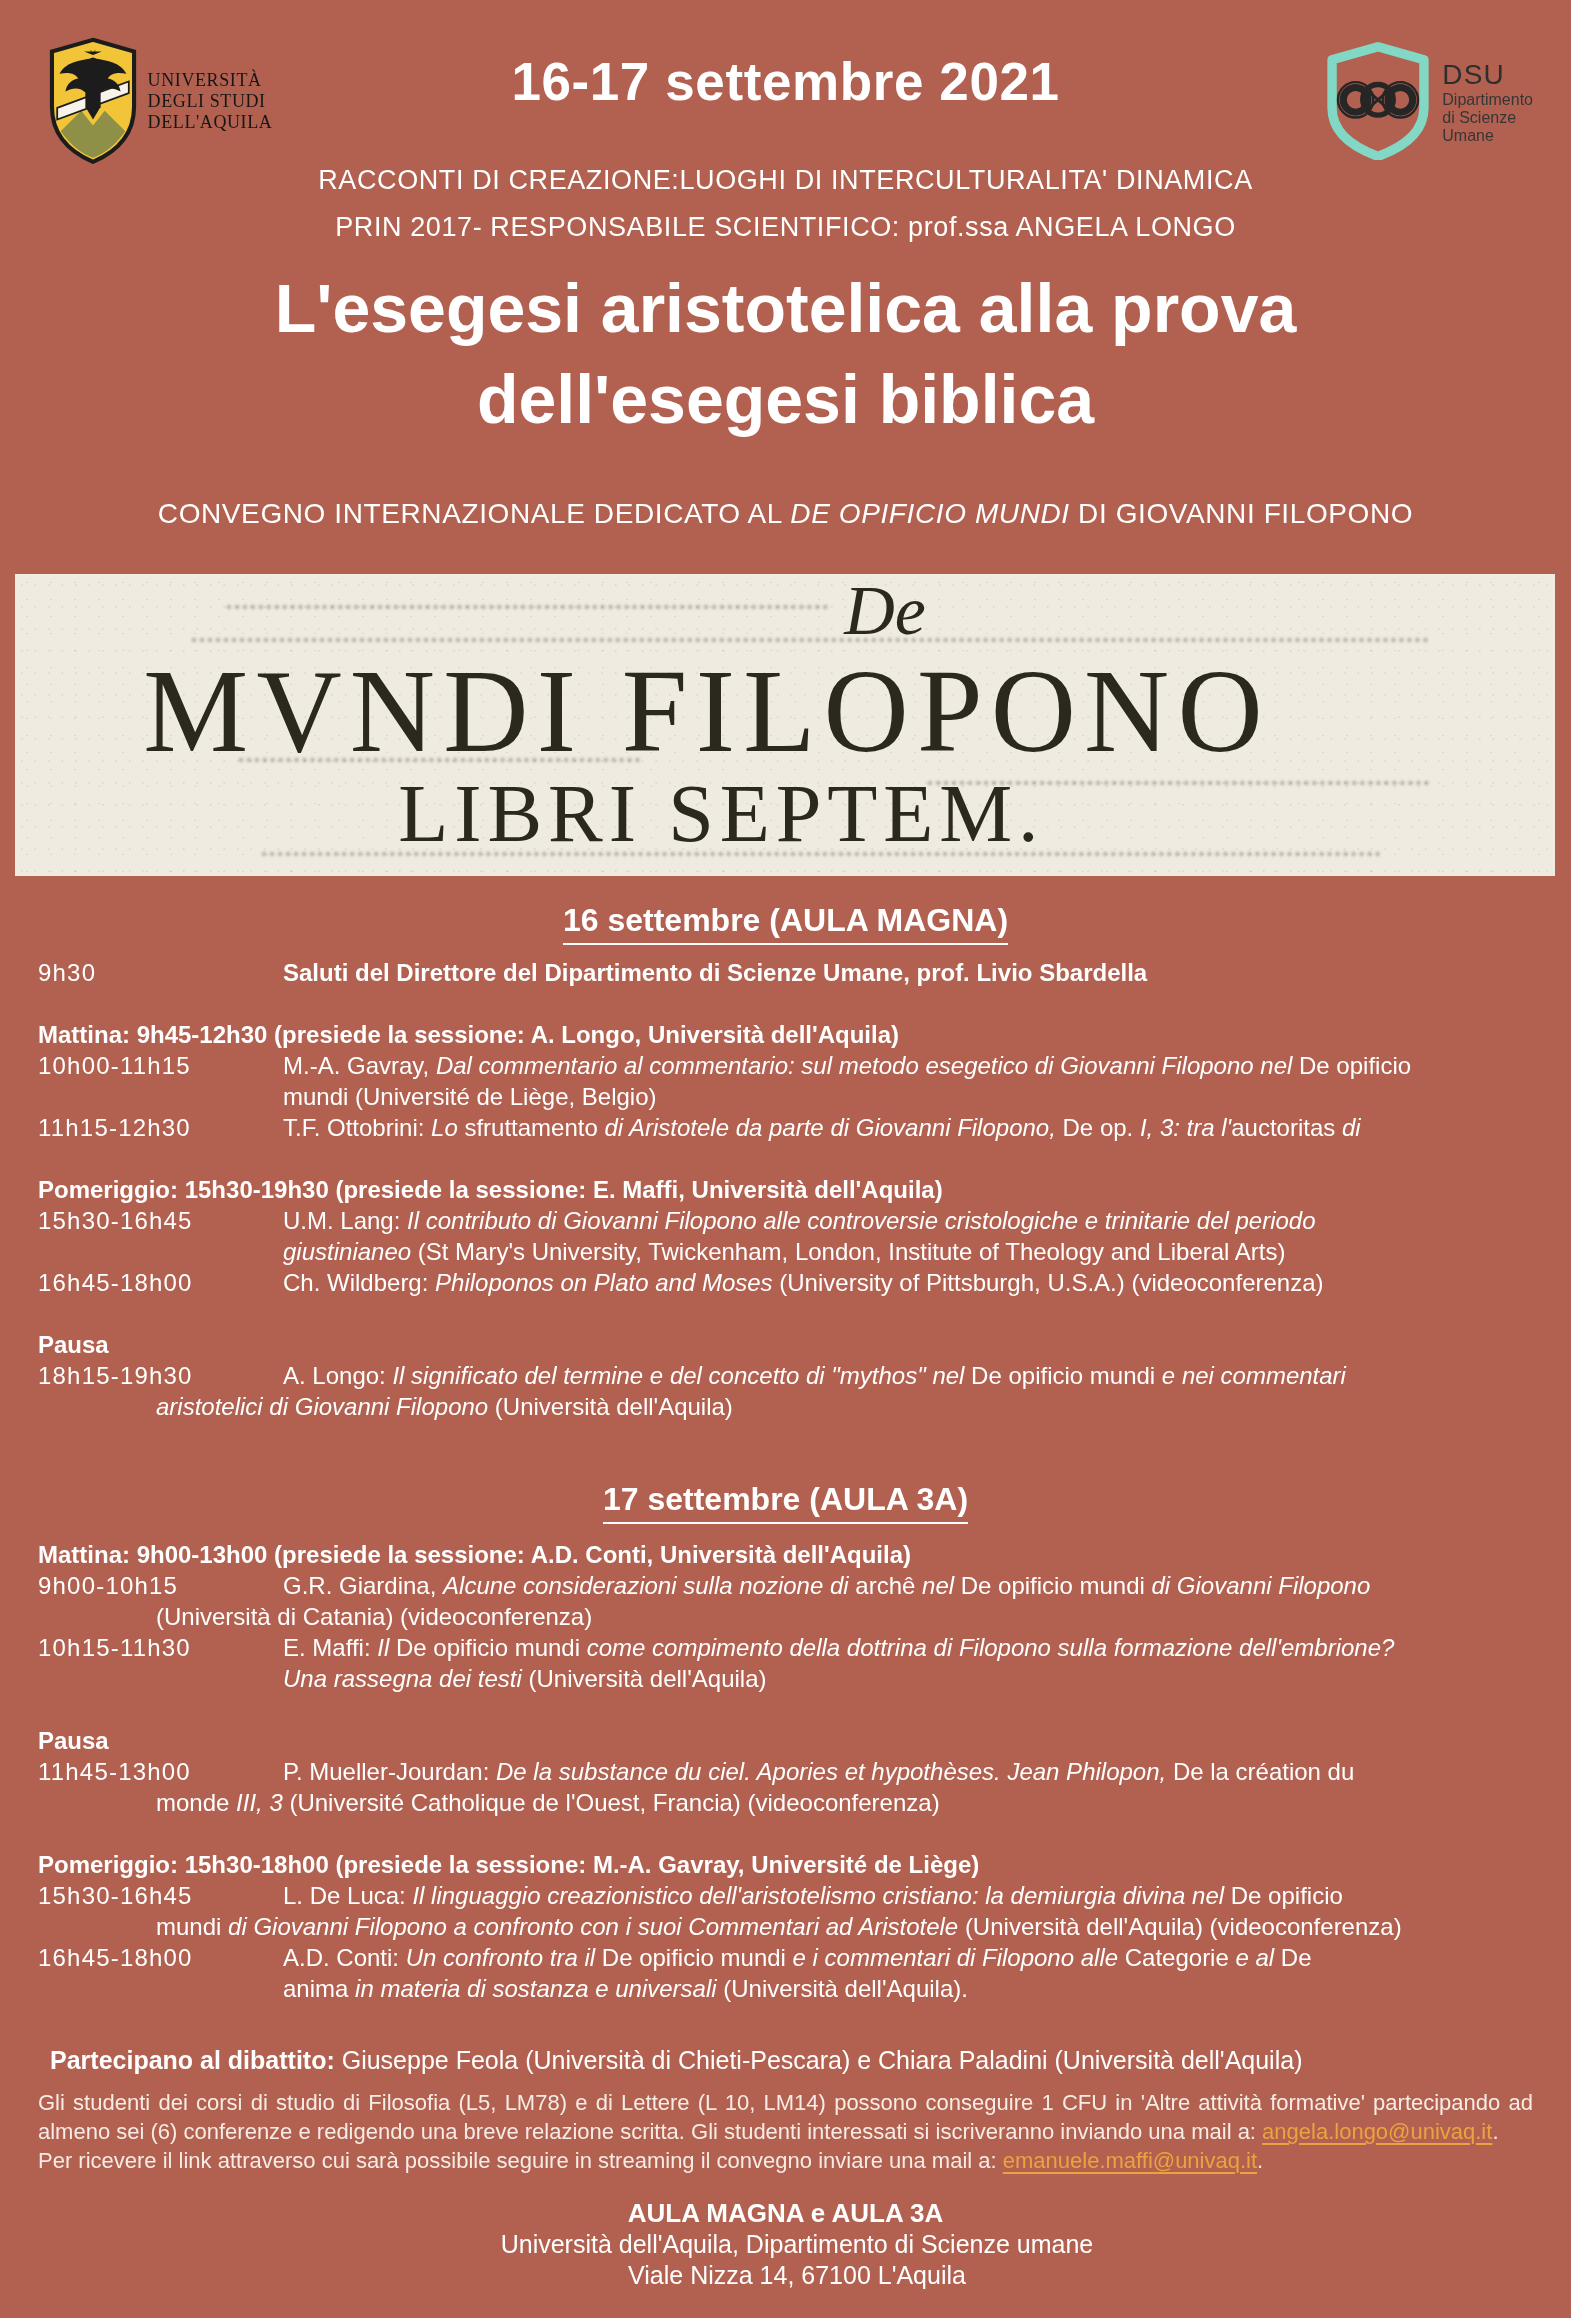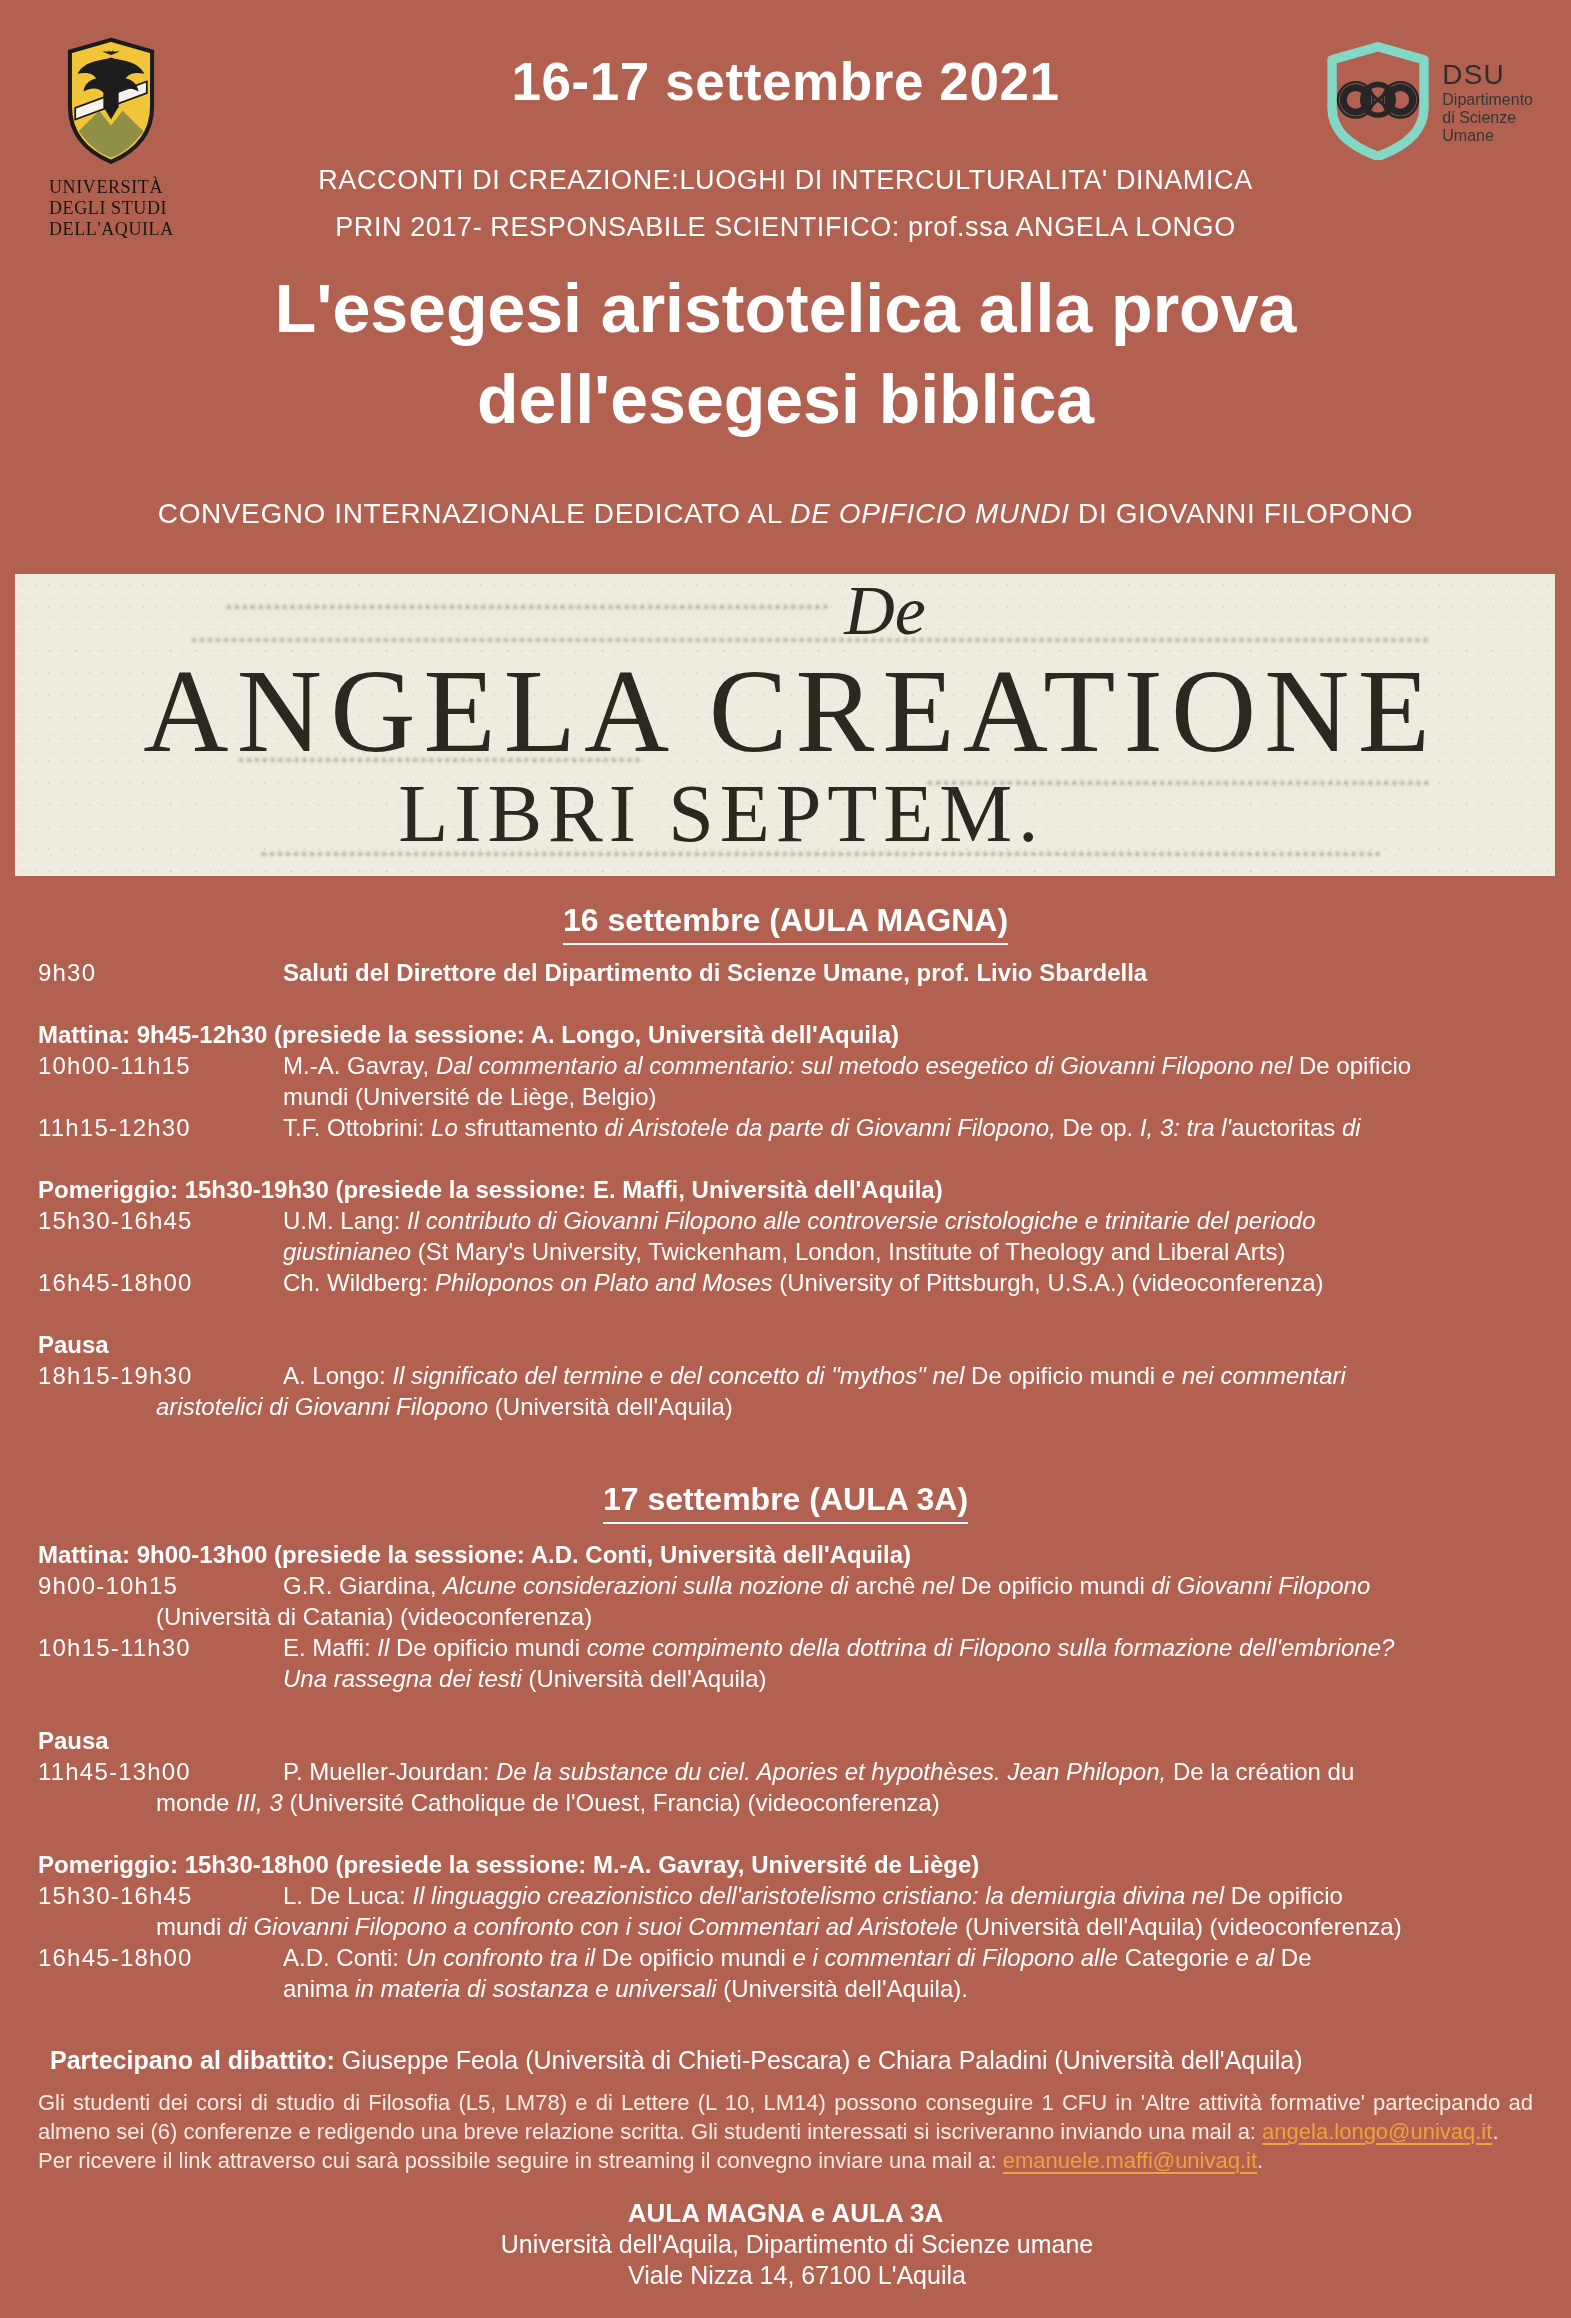--- a/index.html
+++ b/index.html
@@ -2,21 +2,21 @@
 <html style="font-size:9.4px"><head>
 <meta charset="utf-8">
 <style>
   html,body{margin:0;padding:0;background:#888;}
   .poster{
     position:relative; width:1571px; height:2319px;
     background:#b26150; overflow:hidden;
     font-family:"Liberation Sans", sans-serif; color:#ffffff;
   }
   
-  .univ-logo{position:absolute; left:49px; top:37px; display:flex; align-items:center; gap:10.6px;flex-direction:column;}
+  .univ-logo{position:absolute; left:49px; top:37px; display:flex; align-items:center; gap:10.6px;}
   .univ-text{font-family:"Liberation Serif", serif; color:#161616; font-size:18px; line-height:21px; letter-spacing:0.6px;}
   .date-title{position:absolute; top:51px; left:0; width:100%; text-align:center;
     font-size:53px; font-weight:bold; letter-spacing:0.6px;}
   .dsu-logo{position:absolute; right:38px; top:42px; display:flex; align-items:center; gap:11.8px;}
   .dsu-text{color:#2e2e2e;}
   .dsu-acronym{font-size:28px; letter-spacing:1.2px; color:#2e2e2e;}
   .dsu-sub{font-size:16px; line-height:18px; color:#363636;}
   .project-lines{position:absolute; top:157px; left:0; width:100%; text-align:center;
     font-size:27px; line-height:47px; font-weight:300; letter-spacing:0.6px;}
   .main-title{position:absolute; top:263px; left:0; width:100%; text-align:center;
@@ -119,21 +119,21 @@
     <span>CONVEGNO INTERNAZIONALE DEDICATO AL </span><span class="it">DE OPIFICIO MUNDI</span><span> DI GIOVANNI FILOPONO</span>
   </div>
 
   <div class="book">
     <div class="smudge" style="left:212px; top:31px; width:601px;"></div>
     <div class="smudge" style="left:177px; top:64px; width:1237px;"></div>
     <div class="smudge" style="left:224px; top:184px; width:401px;"></div>
     <div class="smudge" style="left:913px; top:207px; width:501px;"></div>
     <div class="smudge" style="left:247px; top:278px; width:1119px;"></div>
     <div class="de">De</div>
-    <div class="l1">ANGELA CREATIONE</div>
+    <div class="l1">MVNDI FILOPONO</div>
     <div class="l2">LIBRI SEPTEM.</div>
   </div>
 
   <div class="day-heading d1"><span>16 settembre (AULA MAGNA)</span></div>
   <div class="day-heading d2"><span>17 settembre (AULA 3A)</span></div>
 
   <div class="sched s1" id="sched-0">
       <div class="sch-line">
         <span class="time">9h30</span>
         <span><span class="p-b">Saluti del Direttore del Dipartimento di Scienze Umane, prof. Livio Sbardella</span></span>

